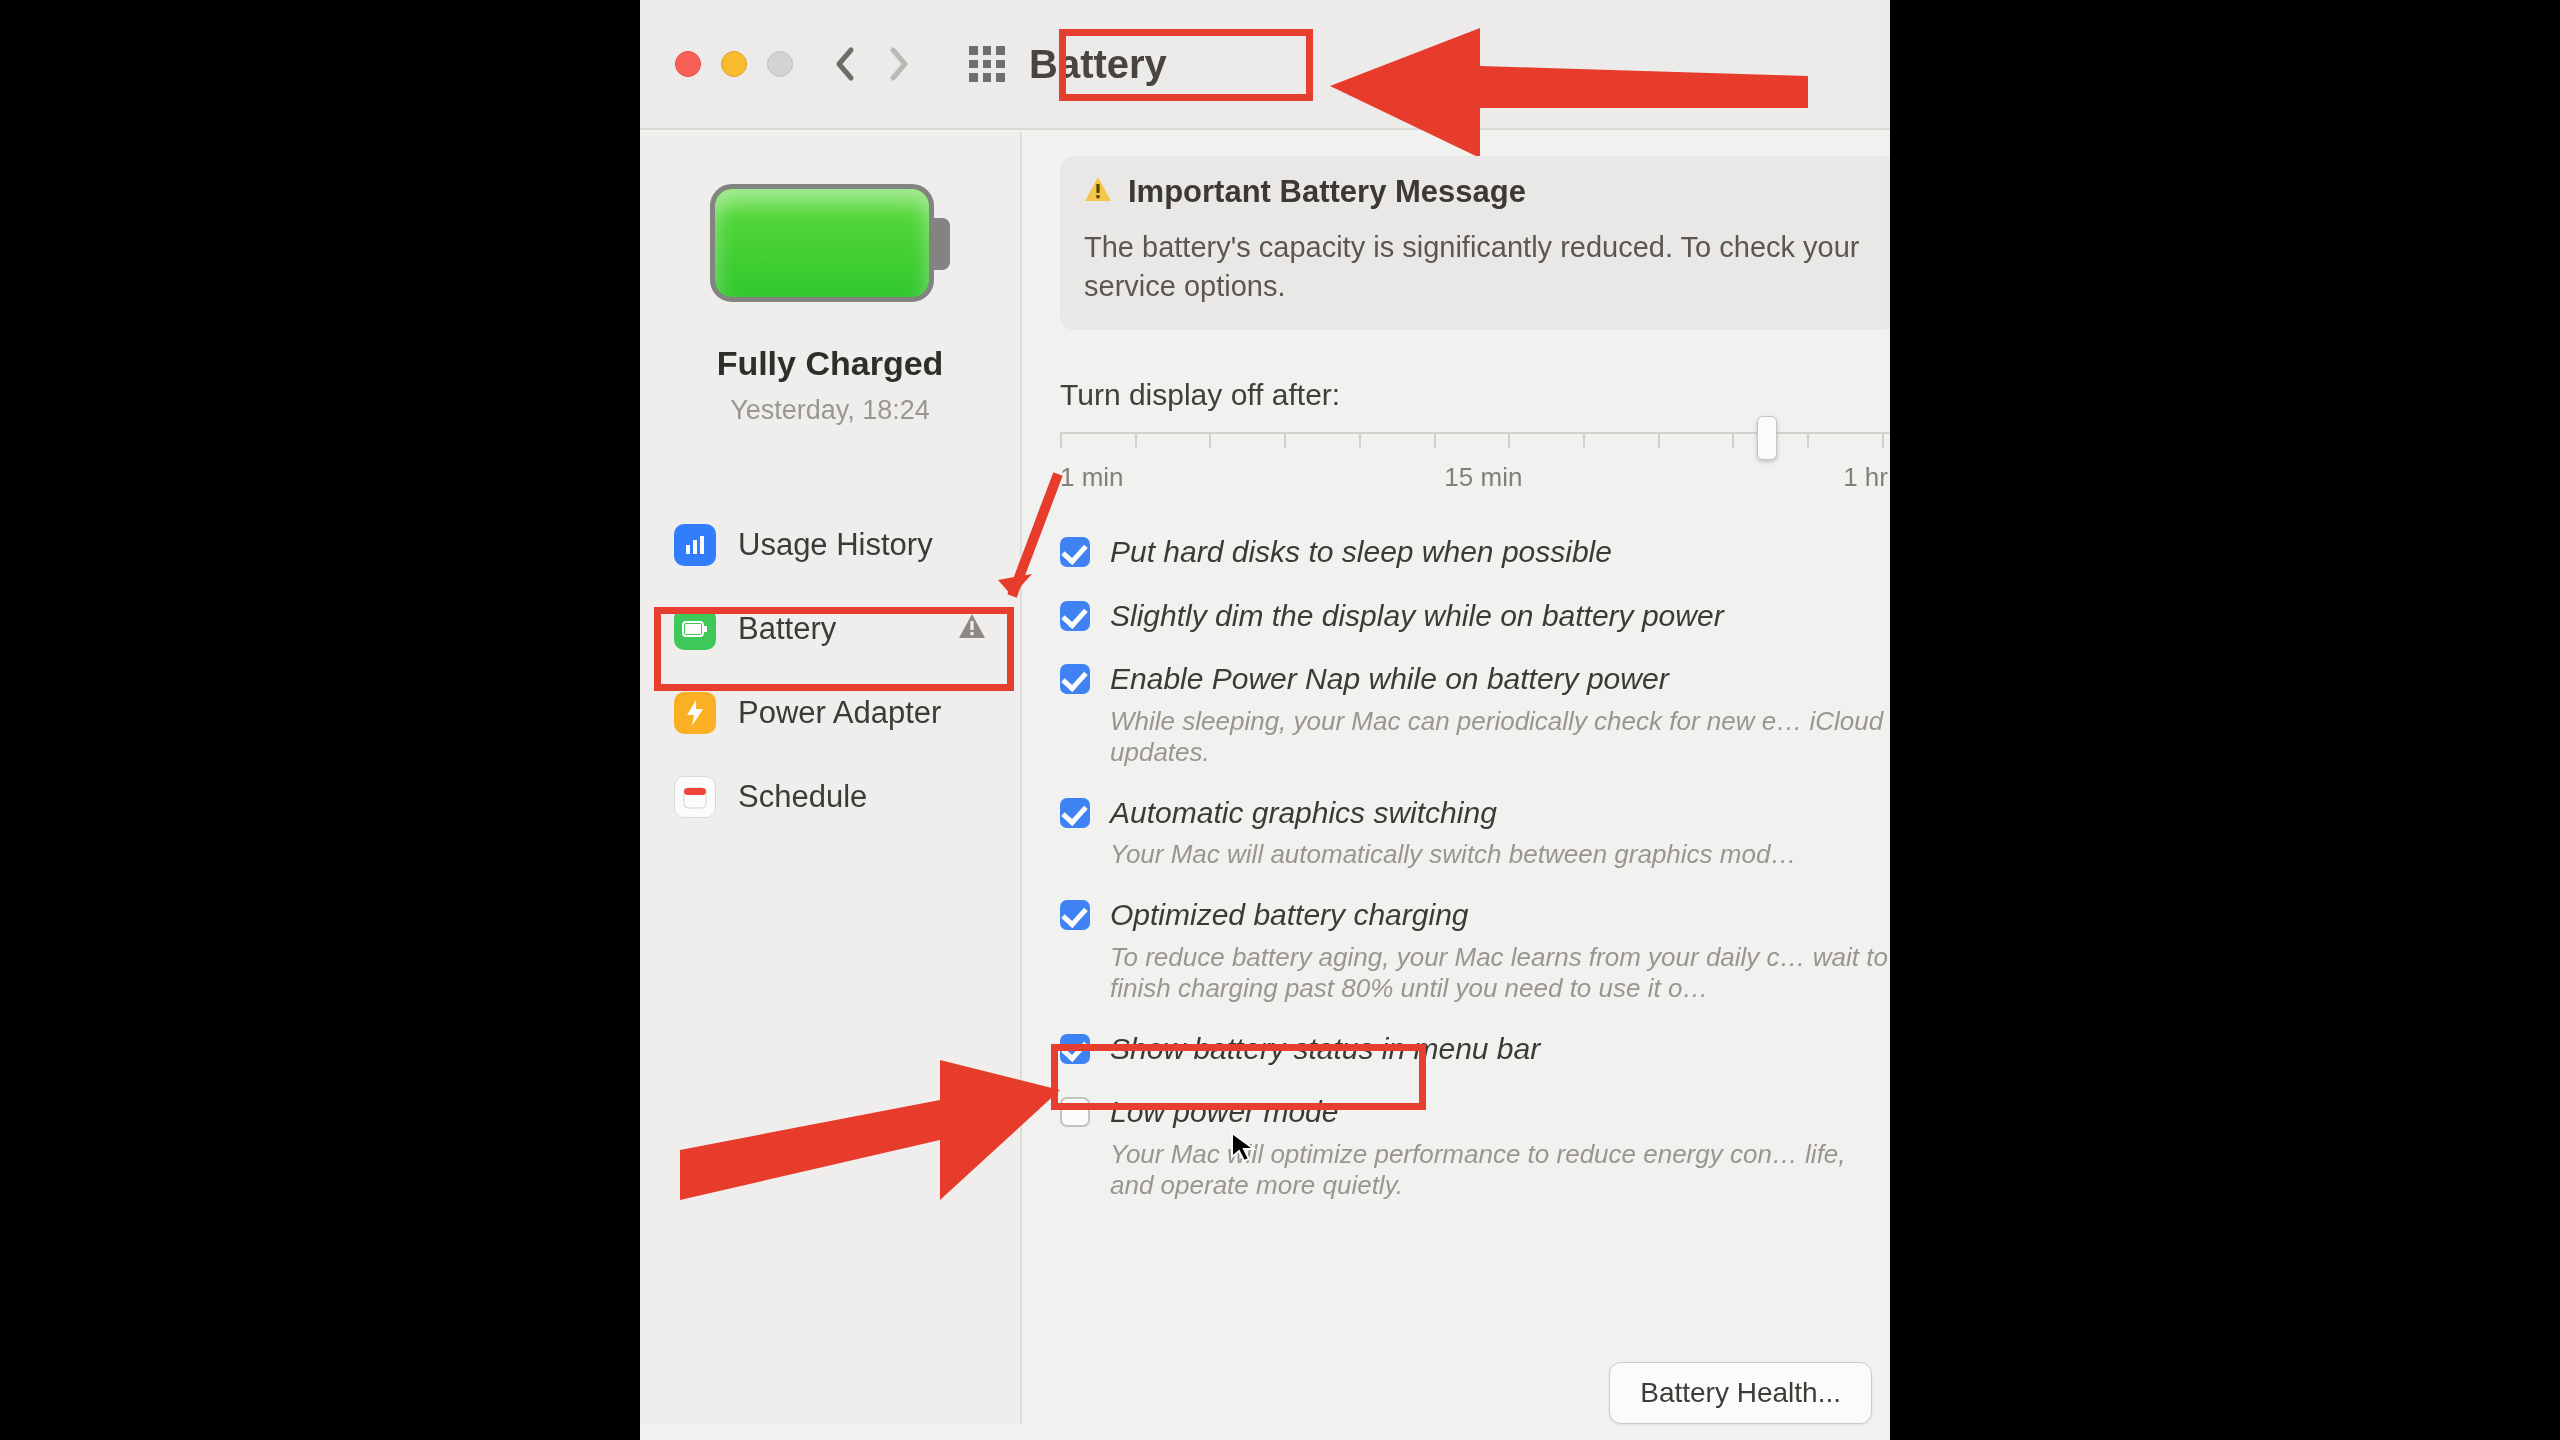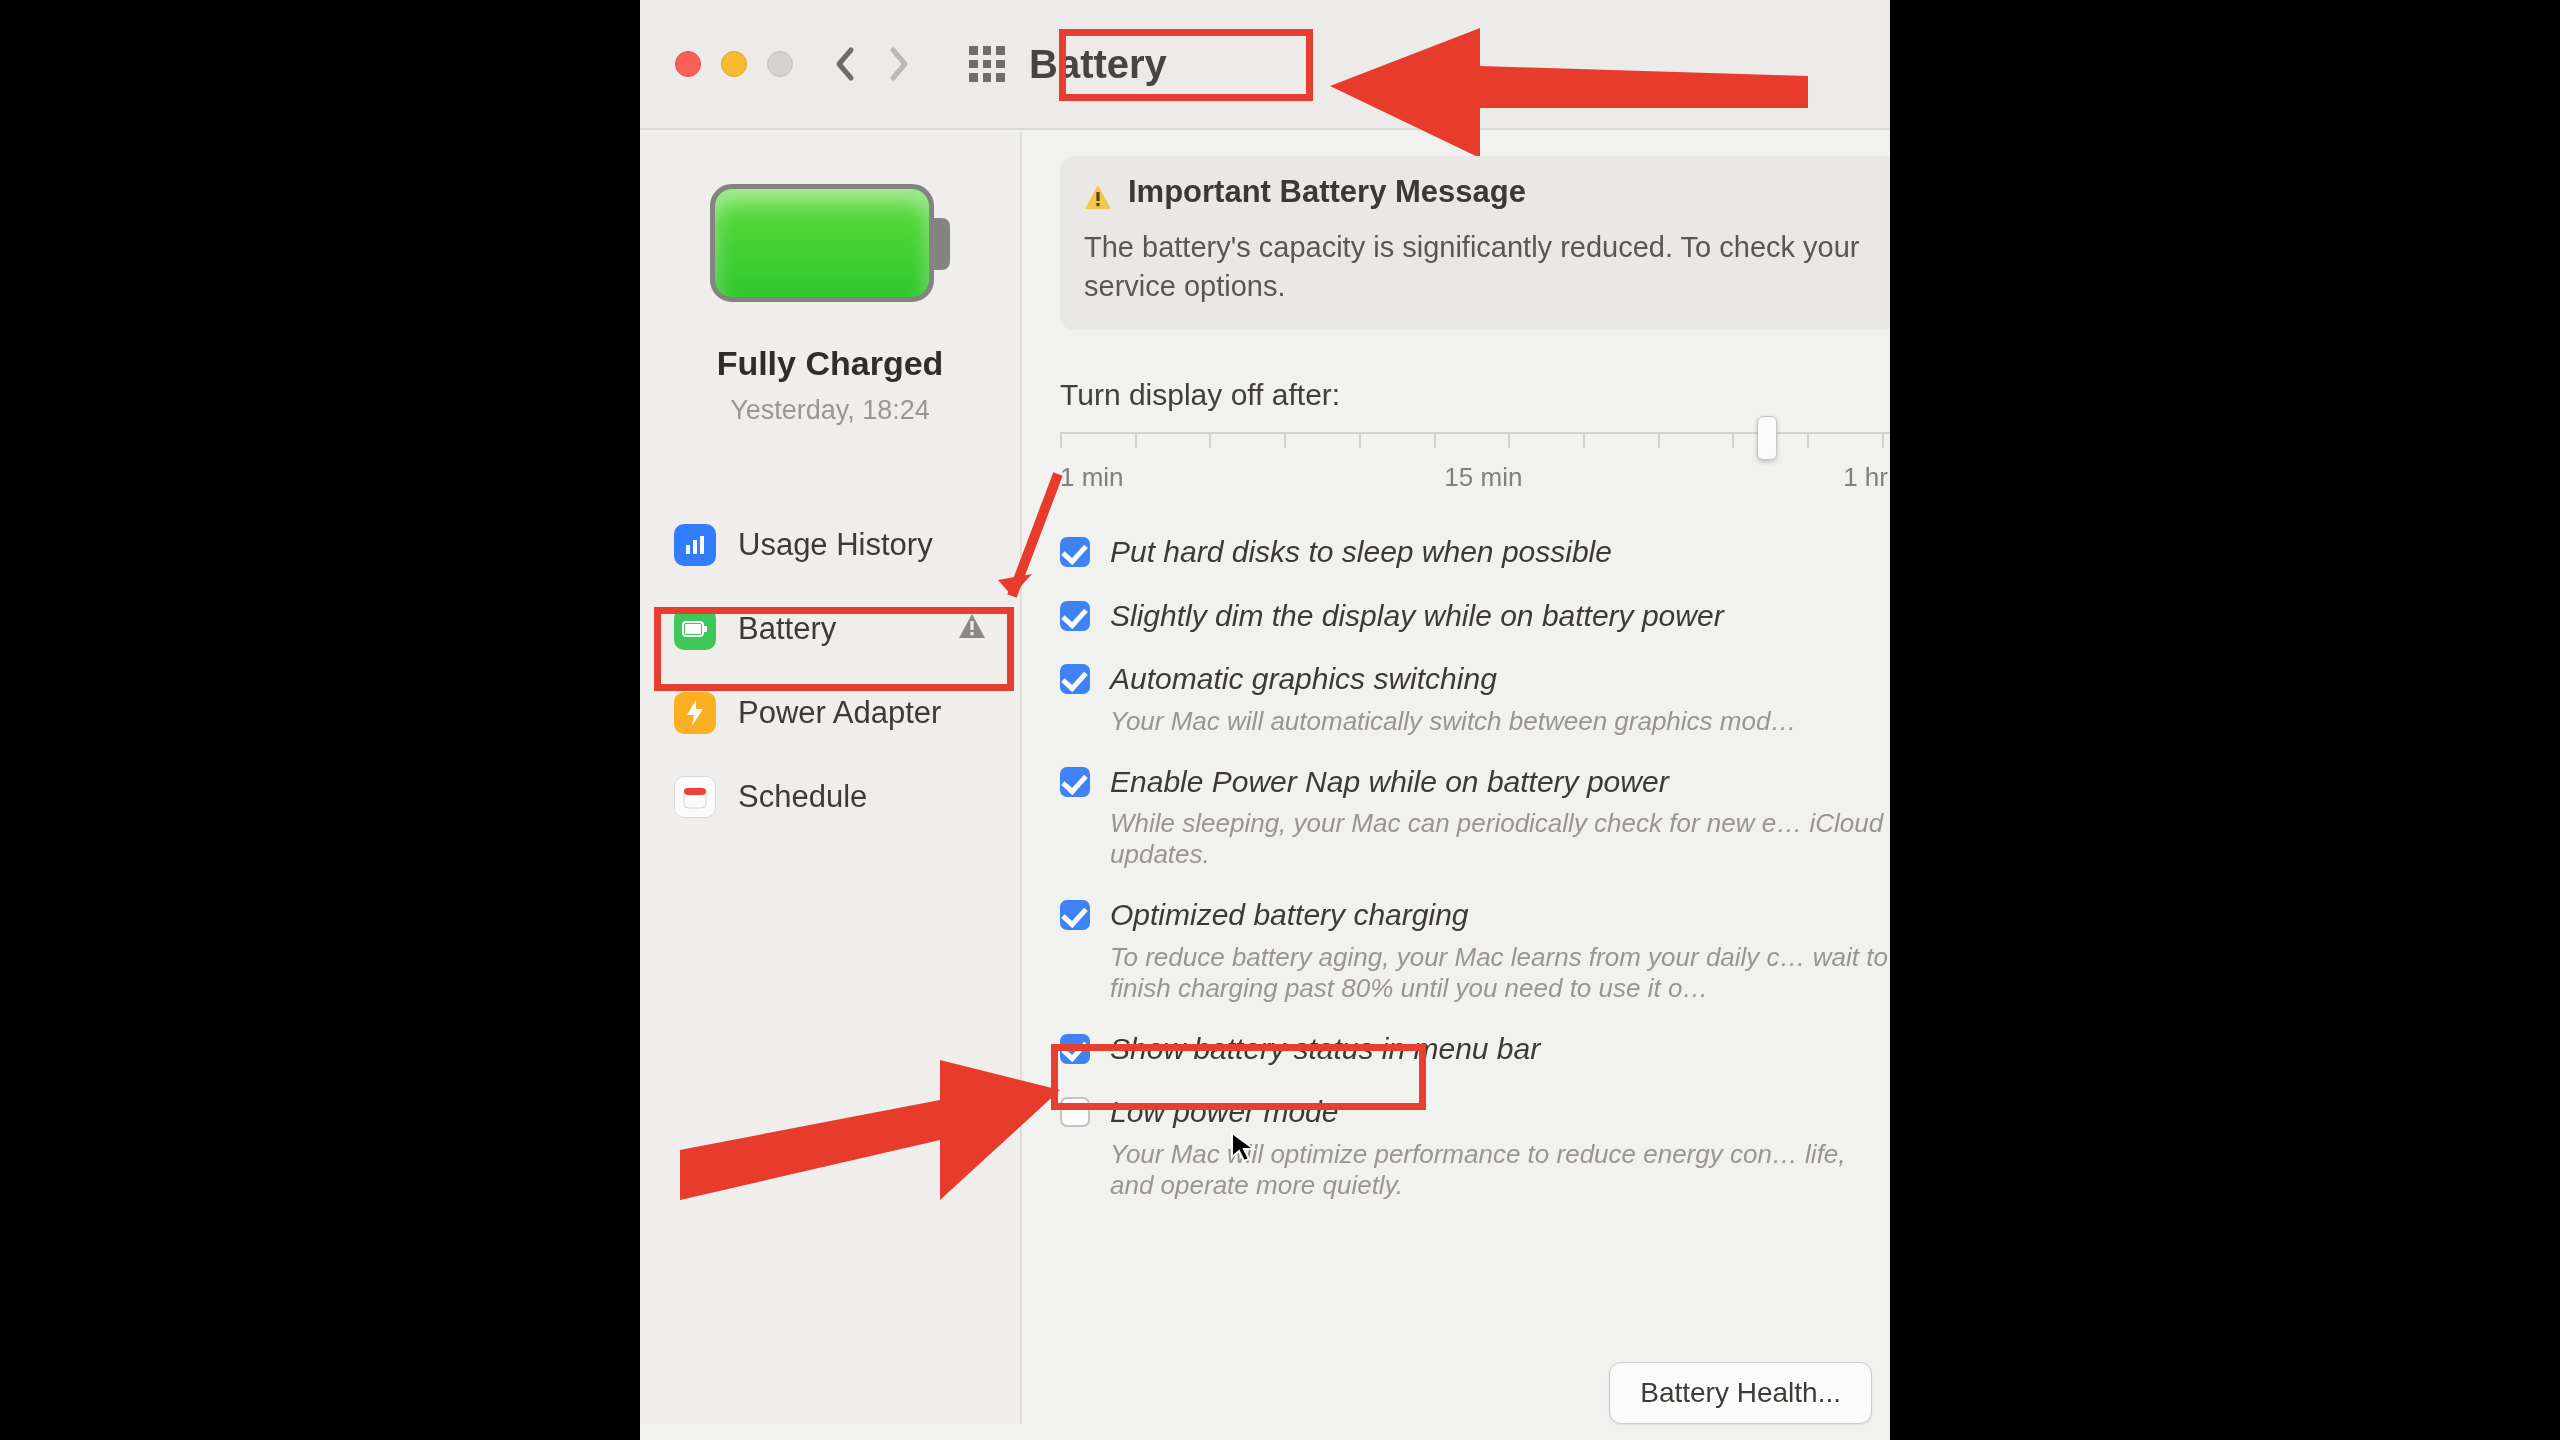--- a/index.html
+++ b/index.html
@@ -113,21 +113,21 @@
 }
 
 
 .main {
   position: absolute; left: 384px; right: 0; top: 132px; bottom: 0;
   padding: 24px 0 0 36px; overflow: hidden;
 }
 .msgbox {
   background:#ecebe9; border-radius:14px; padding:18px 24px 24px 24px; margin-right:-6px;
 }
-.msg-hdr { display:flex; align-items:flex-end; gap:16px; font-size:31px; font-weight:700; color:#3a3631;}
+.msg-hdr { display:flex; align-items:flex-start; gap:16px; font-size:31px; font-weight:700; color:#3a3631;}
 .msg-hdr .warn-ic { width:28px;height:28px; display:inline-block; }
 .msg-body { margin-top:18px; font-size:29px; color:#5a564f; line-height:1.35; }
 
 .slider-label { margin-top:48px; font-size:30px; color:#403c37; }
 .slider-row { margin-top:20px; }
 .track { position:relative; height:14px; border-top:2px solid #d6d4d0; }
 .track .tick { position:absolute; top:-2px; width:2px; height:16px; background:#d6d4d0;}
 .thumb { position:absolute; top:-18px; width:20px; height:44px; background:#fff; border:1px solid #c9c7c3; border-radius:6px; box-shadow:0 2px 4px rgba(0,0,0,.2);}
 .tick-labels { display:flex; justify-content:space-between; margin-top:16px; font-size:26px; color:#837f79; padding-right:2px;}
 
@@ -308,29 +308,29 @@
         </div>
         <div class="opt">
           <span class="chk"></span>
           <div>
               <div class="opt-label">Slightly dim the display while on battery power</div>
             </div>
         </div>
         <div class="opt">
           <span class="chk"></span>
           <div>
+            <div class="opt-label">Enable Power Nap while on battery power</div>
+            <div class="opt-desc">While sleeping, your Mac can periodically check for new e… iCloud updates.</div>
+          </div>
+        </div>
+        <div class="opt">
+          <span class="chk"></span>
+          <div>
             <div class="opt-label">Automatic graphics switching</div>
             <div class="opt-desc">Your Mac will automatically switch between graphics mod…</div>
-          </div>
-        </div>
-        <div class="opt">
-          <span class="chk"></span>
-          <div>
-            <div class="opt-label">Enable Power Nap while on battery power</div>
-            <div class="opt-desc">While sleeping, your Mac can periodically check for new e… iCloud updates.</div>
           </div>
         </div>
         <div class="opt">
           <span class="chk"></span>
           <div>
             <div class="opt-label">Optimized battery charging</div>
             <div class="opt-desc">To reduce battery aging, your Mac learns from your daily c… wait to finish charging past 80% until you need to use it o…</div>
           </div>
         </div>
         <div class="opt">

